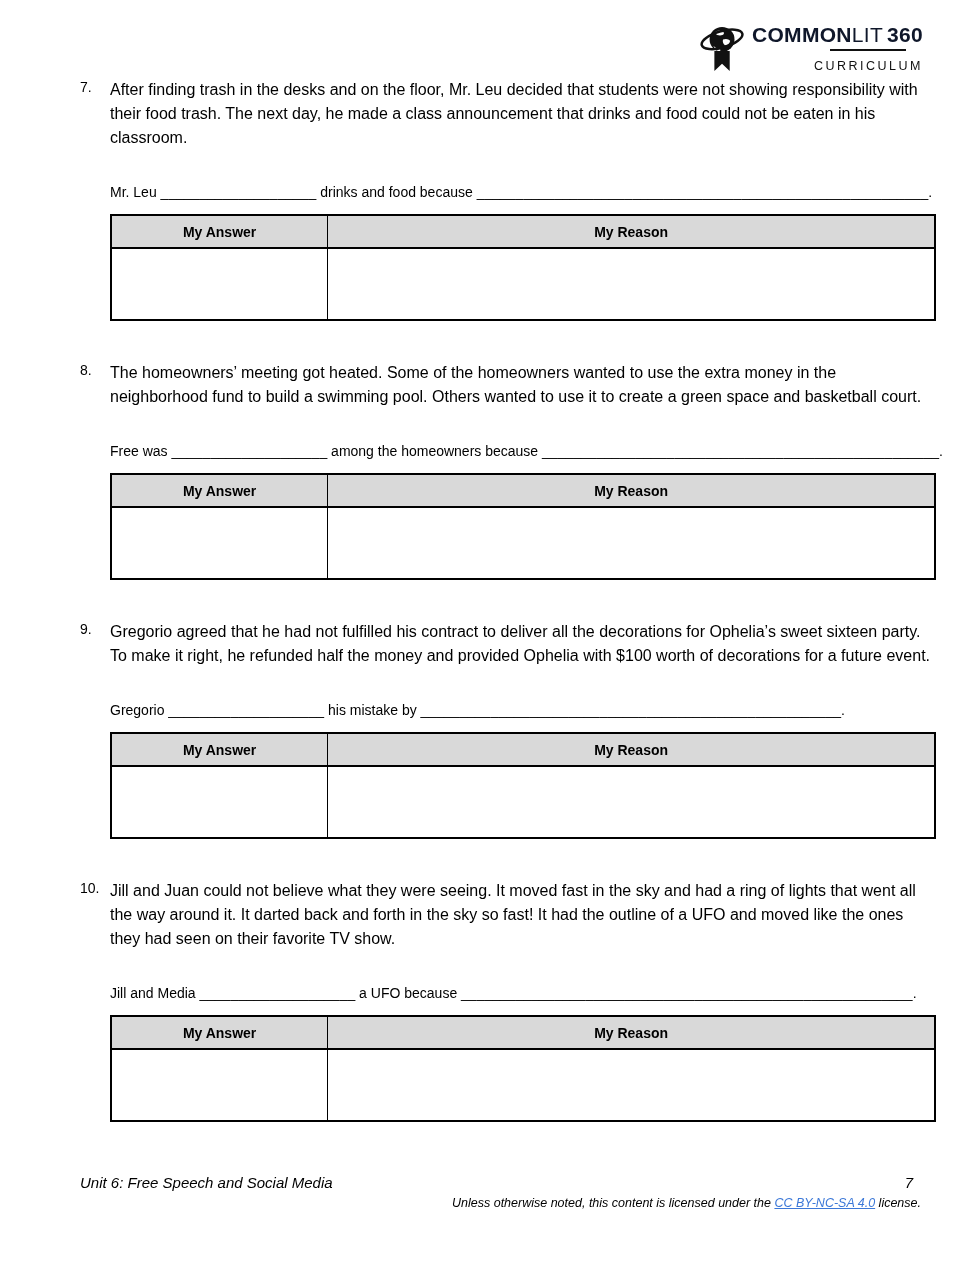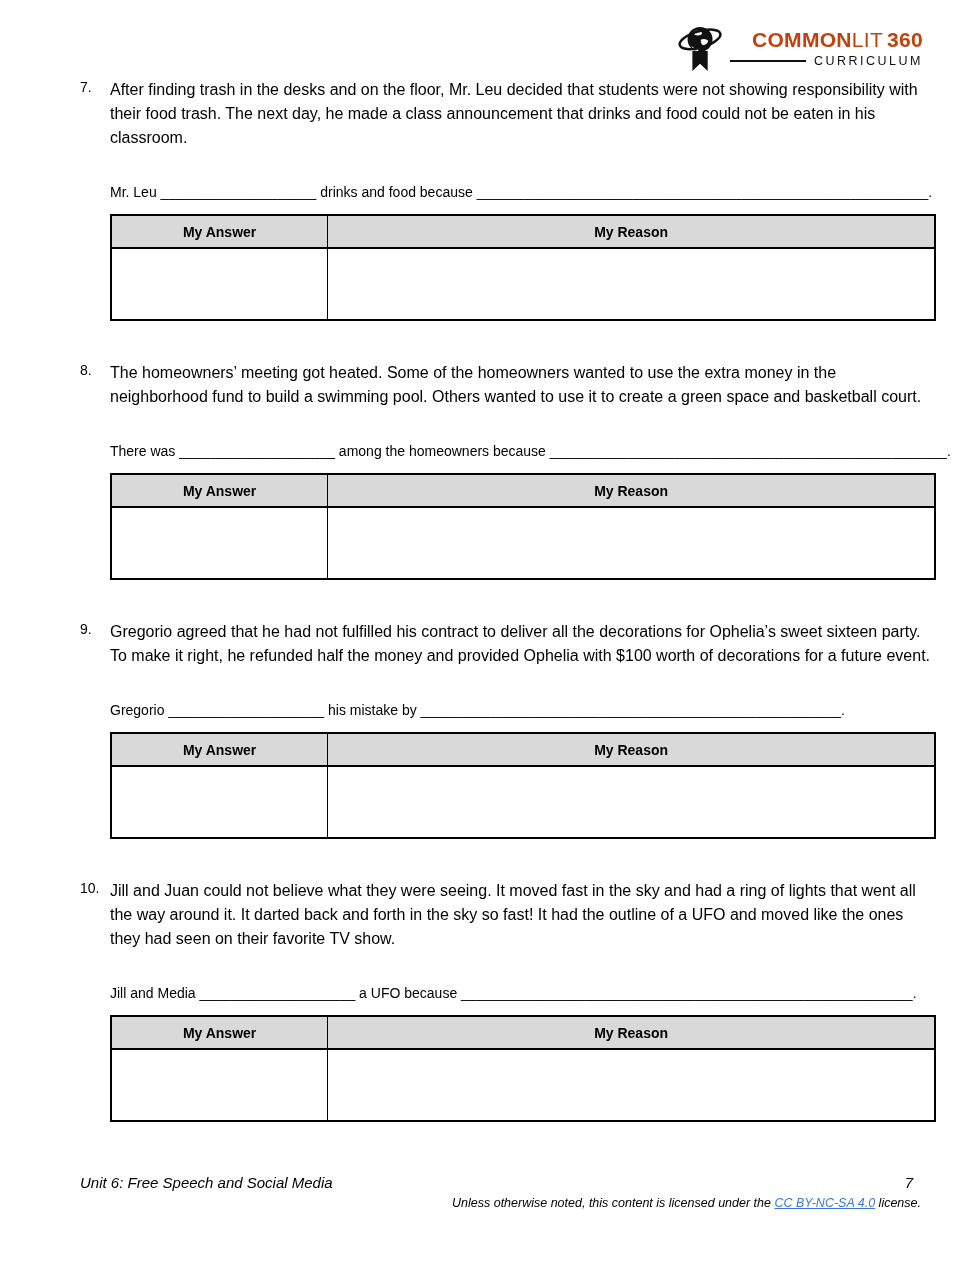--- a/index.html
+++ b/index.html
@@ -7,25 +7,25 @@
   body { font-family:"Liberation Sans", sans-serif; color:#000; }
   .page {
     position:relative; width:979px; height:1266px; background:#fff;
     padding:0 43px 0 80px; overflow:hidden;
   }
 
   
   .logo { position:absolute; top:22px; right:56px; display:flex; align-items:center; gap:6px; }
   .logo-icon { width:46px; height:52px; display:block; }
   .logo-text { display:flex; flex-direction:column; align-items:flex-end; }
-  .logo-line1 { font-size:21px; line-height:24px; color:#c2410c; white-space:nowrap; letter-spacing:.3px; }
+  .logo-line1 { font-size:21px; line-height:24px; color:#0f172a; white-space:nowrap; letter-spacing:.3px; }
   .logo-line1 .b-bold { font-weight:800; }
   .logo-line1 .b-light { font-weight:400; }
   .logo-line1 .b-num { font-weight:800; margin-left:4px; }
-  .logo-line2 { display:flex; align-items:center; gap:8px; margin-top:2px; }
+  .logo-line2 { display:flex; align-items:center; gap:8px; margin-top:2px;flex-direction:column; }
   .logo-rule { width:76px; border-top:2px solid #111; height:0; }
   .logo-sub { font-size:12.5px; letter-spacing:2.5px; font-weight:500; color:#111; }
 
   
   main { padding-top:78px; }
   .question + .question { margin-top:40px; }
   .q-row { display:flex; }
   .q-num { width:30px; flex:0 0 30px; font-size:14px; line-height:19px; }
   .q-prompt { flex:1; font-size:16px; line-height:24px; }
   .q-sentence {
@@ -103,21 +103,21 @@
           </tr>
         </tbody>
       </table>
     </section>
 
     <section class="question">
       <div class="q-row">
         <span class="q-num">8.</span>
         <p class="q-prompt">The homeowners’ meeting got heated. Some of the homeowners wanted to use the extra money in the neighborhood fund to build a swimming pool. Others wanted to use it to create a green space and basketball court.</p>
       </div>
-      <p class="q-sentence"><span>There was </span><span>____________________</span><span> among the homeowners because </span><span>___________________________________________________</span><span>.</span></p>
+      <p class="q-sentence"><span>Free was </span><span>____________________</span><span> among the homeowners because </span><span>___________________________________________________</span><span>.</span></p>
       <table class="answer-table">
         <thead>
           <tr>
             <th class="col-answer">My Answer</th>
             <th class="col-reason">My Reason</th>
           </tr>
         </thead>
         <tbody>
           <tr>
             <td></td>

